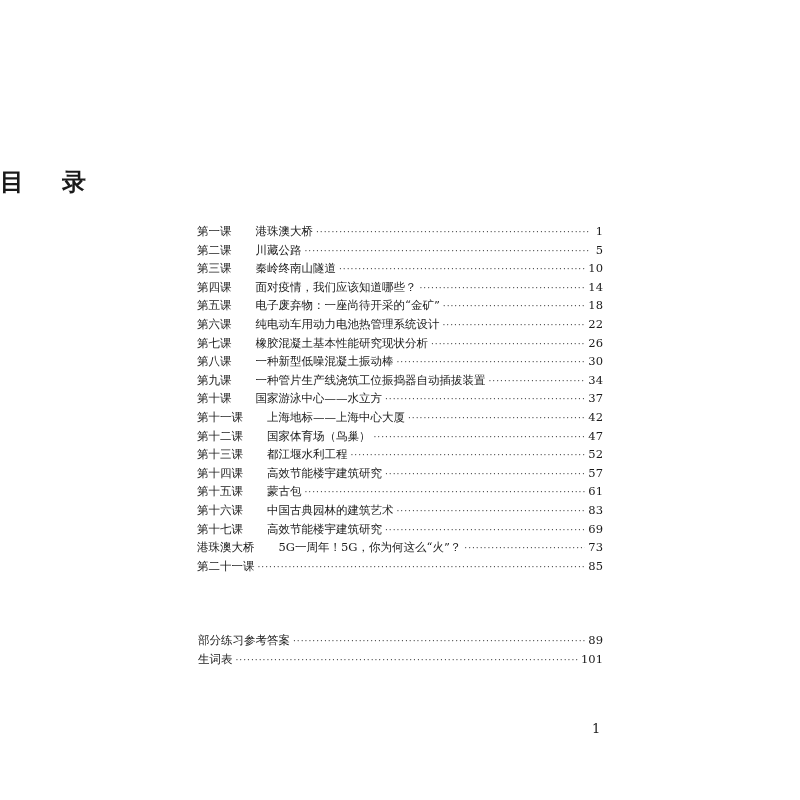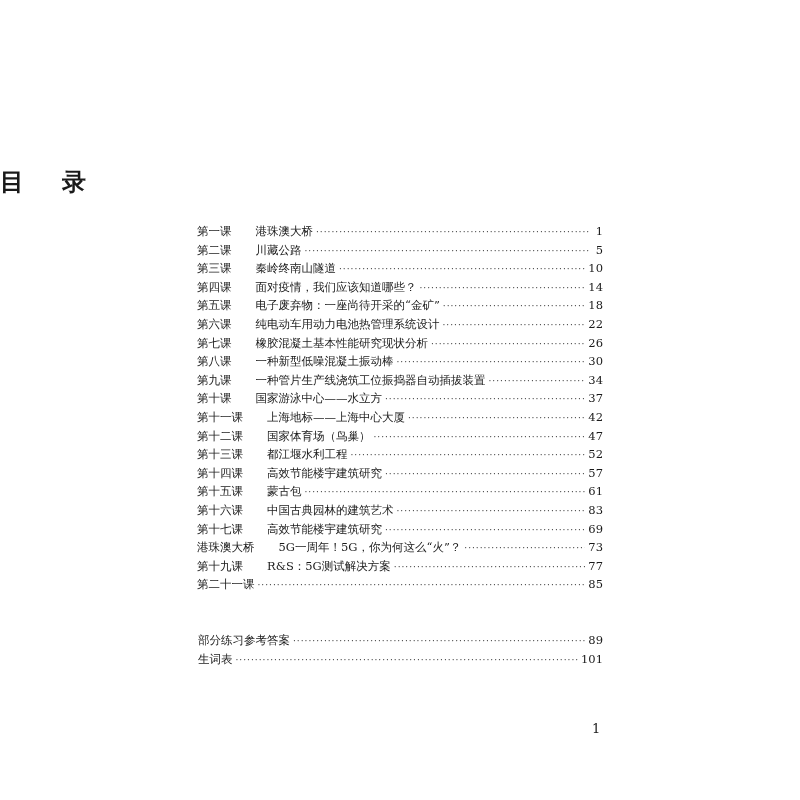--- a/index.html
+++ b/index.html
@@ -130,26 +130,20 @@
       <span class="dots"></span>
       <span class="pg">69</span>
     </div>
   <div class="row">
       <span class="num">港珠澳大桥</span>
       <span class="ttl">5G一周年！5G，你为何这么“火”？</span>
       <span class="dots"></span>
       <span class="pg">73</span>
     </div>
   <div class="row">
-      <span class="num">第十九课</span>
-      <span class="ttl">R&amp;S：5G测试解决方案</span>
-      <span class="dots"></span>
-      <span class="pg">77</span>
-    </div>
-  <div class="row">
       <span class="num">第二十一课</span>
       <span class="dots"></span>
       <span class="pg">85</span>
     </div>
 </div>
 
 <div class="appendix">
   <div class="row">
       <span class="ttl">部分练习参考答案</span>
       <span class="dots"></span>

